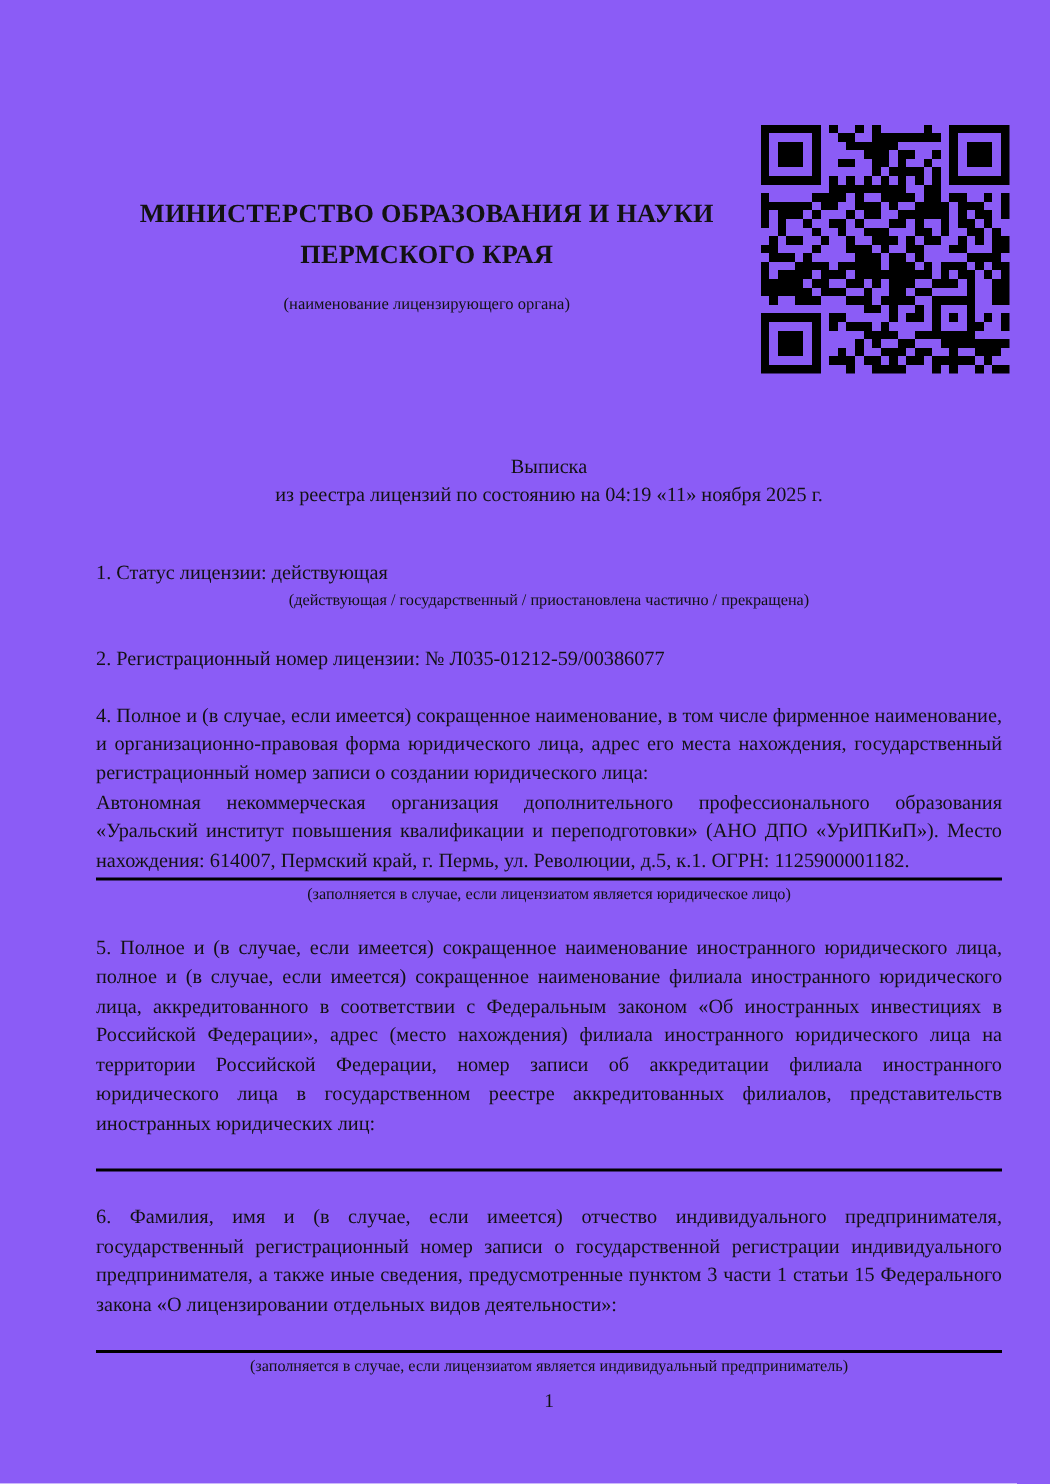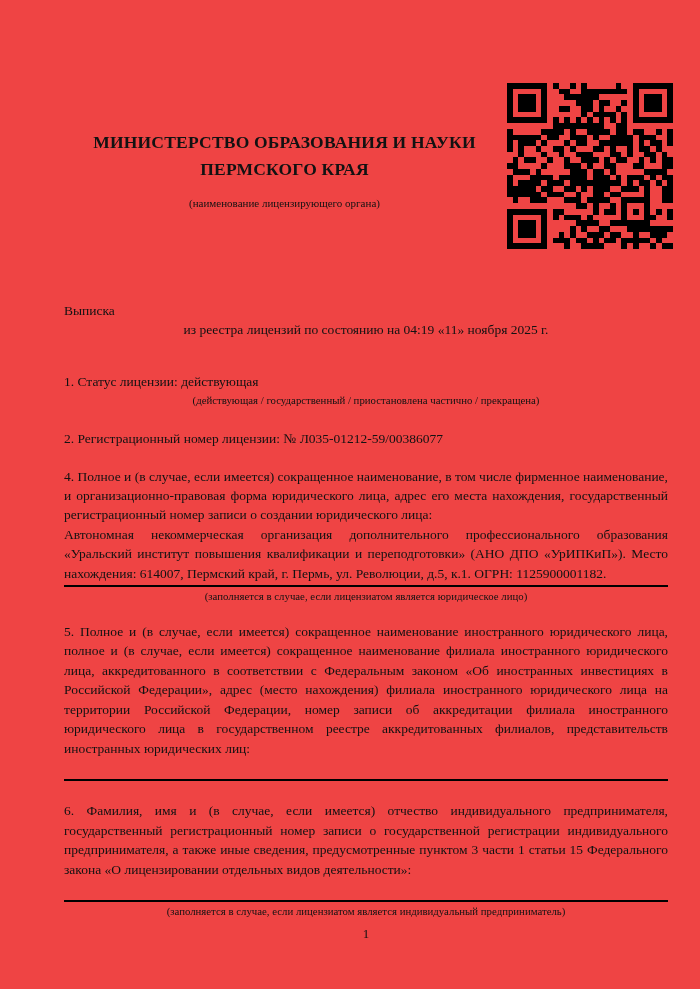--- a/index.html
+++ b/index.html
@@ -1,35 +1,35 @@
 <!DOCTYPE html>
 <html lang="ru"><head>
 <meta charset="utf-8">
 <style>
   html, body { margin: 0; padding: 0; background: #ffffff; }
   .page {
     position: relative;
     width: 700px;
     height: 989px;
-    background: #ef4444;
+    background: #8b5cf6;
     color: #121212;
     font-family: "Liberation Serif", "DejaVu Serif", serif;
     overflow: hidden;
   }
 
   
   .header { position: absolute; top: 83px; left: 64px; right: 27px; height: 166px; }
   .ministry { position: absolute; left: 0; top: 46px; width: 441px; text-align: center; }
   .ministry-name { font-weight: bold; font-size: 17.5px; line-height: 27px; letter-spacing: 0.2px; }
   .ministry-caption { font-size: 11px; line-height: 14px; margin-top: 13px; font-family: Liberation Serif, serif; }
   .qr { position: absolute; top: 0; right: 0; width: 166px; height: 166px; shape-rendering: crispEdges; }
 
   
   .content { position: absolute; left: 64px; top: 301px; width: 604px; font-size: 13.5px; line-height: 19.4px; }
-  .doc-title { }
+  .doc-title { text-align: center; }
   .doc-subtitle { text-align: center; }
 
   .item { margin-top: 18px; }
   .item:nth-child(1) { margin-top: 32px; }
   .item:nth-child(2) { margin-top: 21px; }
   .item:nth-child(5) { margin-top: 20px; }
   .item-text, .item-value { text-align: justify; }
   .item-caption { text-align: center; font-size: 10.8px; line-height: 15px; margin-top: 2px; }
   .item-sep { border-top: 2px solid #000000; margin-top: 2px; }
   .empty-line { height: 19.4px; }

